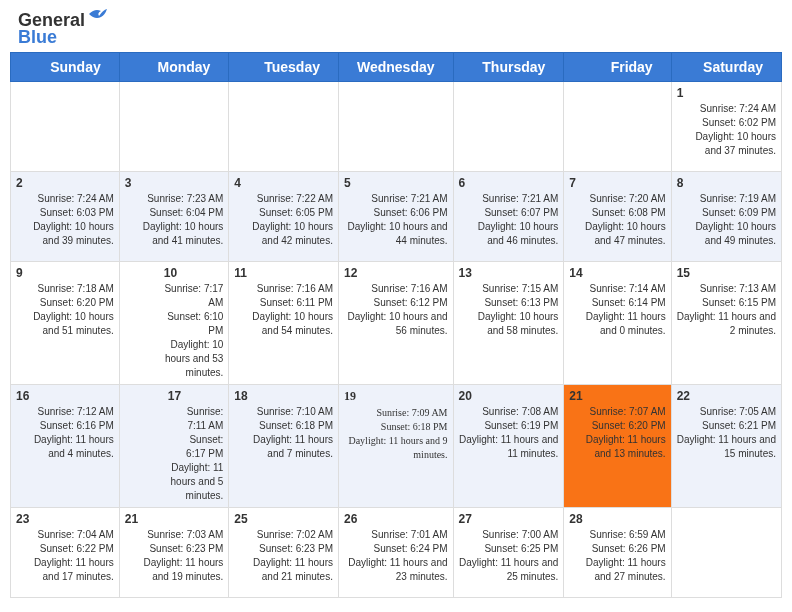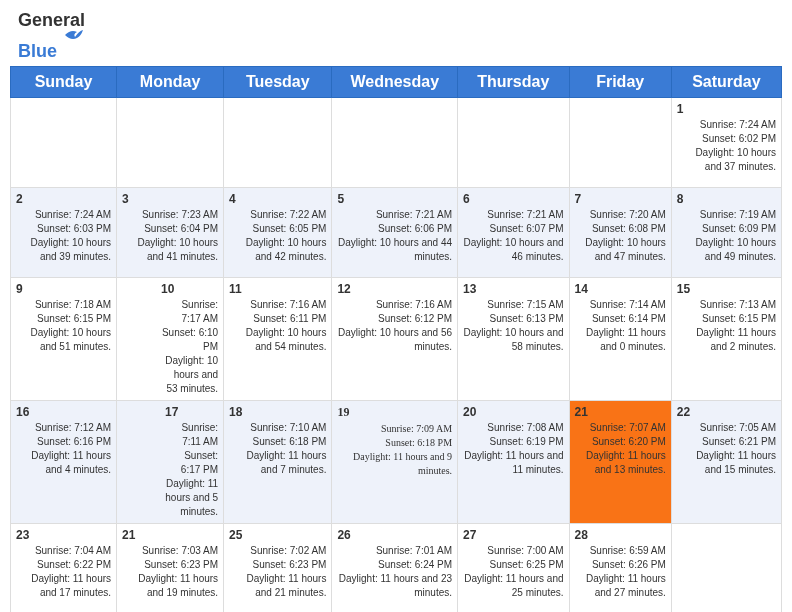--- a/index.html
+++ b/index.html
@@ -36,23 +36,23 @@
     }
     .calendar {
       width: 100%;
       border-collapse: collapse;
       border: 1px solid #ccc;
     }
     .calendar th {
       background-color: #3a7bd5;
       color: white;
       padding: 6px 18px;
-      font-size: 16px;
+      font-size: 14px;
       font-weight: bold;
-      text-align: center;
+      text-align: right;
       border: 1px solid #2a6bc0;
     }
     .calendar td {
       vertical-align: top;
       padding: 4px 5px;
       border: 1px solid #ddd;
       width: 113px;
       height: 90px;
       font-size: 10.5px;
       color: #333;
@@ -79,21 +79,21 @@
     }
     .calendar thead tr th {
       background-color: #3a7bd5;
     }
   </style>
 </head>
 <body>
 
 <div class="header">
   <div class="logo">
-    <div style="display:flex;align-items:flex-end;flex-direction:column;">
+    <div style="display:flex;align-items:flex-start;">
       <span style="font-size:18px;font-weight:bold;color:#333;">General</span>
       <svg width="22" height="18" viewBox="0 0 22 18" style="margin-left:2px;margin-top:-4px;">
         <path d="M2,8 Q8,2 14,5 Q10,7 12,10 Q16,4 20,3 Q18,9 14,11 Q10,13 6,11 Q4,10 2,8Z" fill="#3a7bd5"></path>
       </svg>
     </div>
     <span style="font-size:18px;font-weight:bold;color:#3a7bd5;margin-top:-4px;">Blue</span>
   </div>
   <div class="title-block">
     <div class="month-title"></div>
     <div class="location-title"></div>
@@ -168,21 +168,21 @@
           <div class="day-num">8</div>
           <div class="day-info" style="white-space: pre-line;">Sunrise: 7:19 AM
 Sunset: 6:09 PM
 Daylight: 10 hours and 49 minutes.</div>
         </td>
       </tr>
       <tr>
         <td style="background-color: rgb(255, 255, 255);">
           <div class="day-num">9</div>
           <div class="day-info" style="white-space: pre-line;">Sunrise: 7:18 AM
-Sunset: 6:15 PM
+Sunset: 6:20 PM
 Daylight: 10 hours and 51 minutes.</div>
         </td>
         <td style="background-color: rgb(255, 255, 255); padding-left: 44px;">
           <div class="day-num">10</div>
           <div class="day-info" style="white-space: pre-line;">Sunrise: 7:17 AM
 Sunset: 6:10 PM
 Daylight: 10 hours and 53 minutes.</div>
         </td>
         <td style="background-color: rgb(255, 255, 255);">
           <div class="day-num">11</div>

